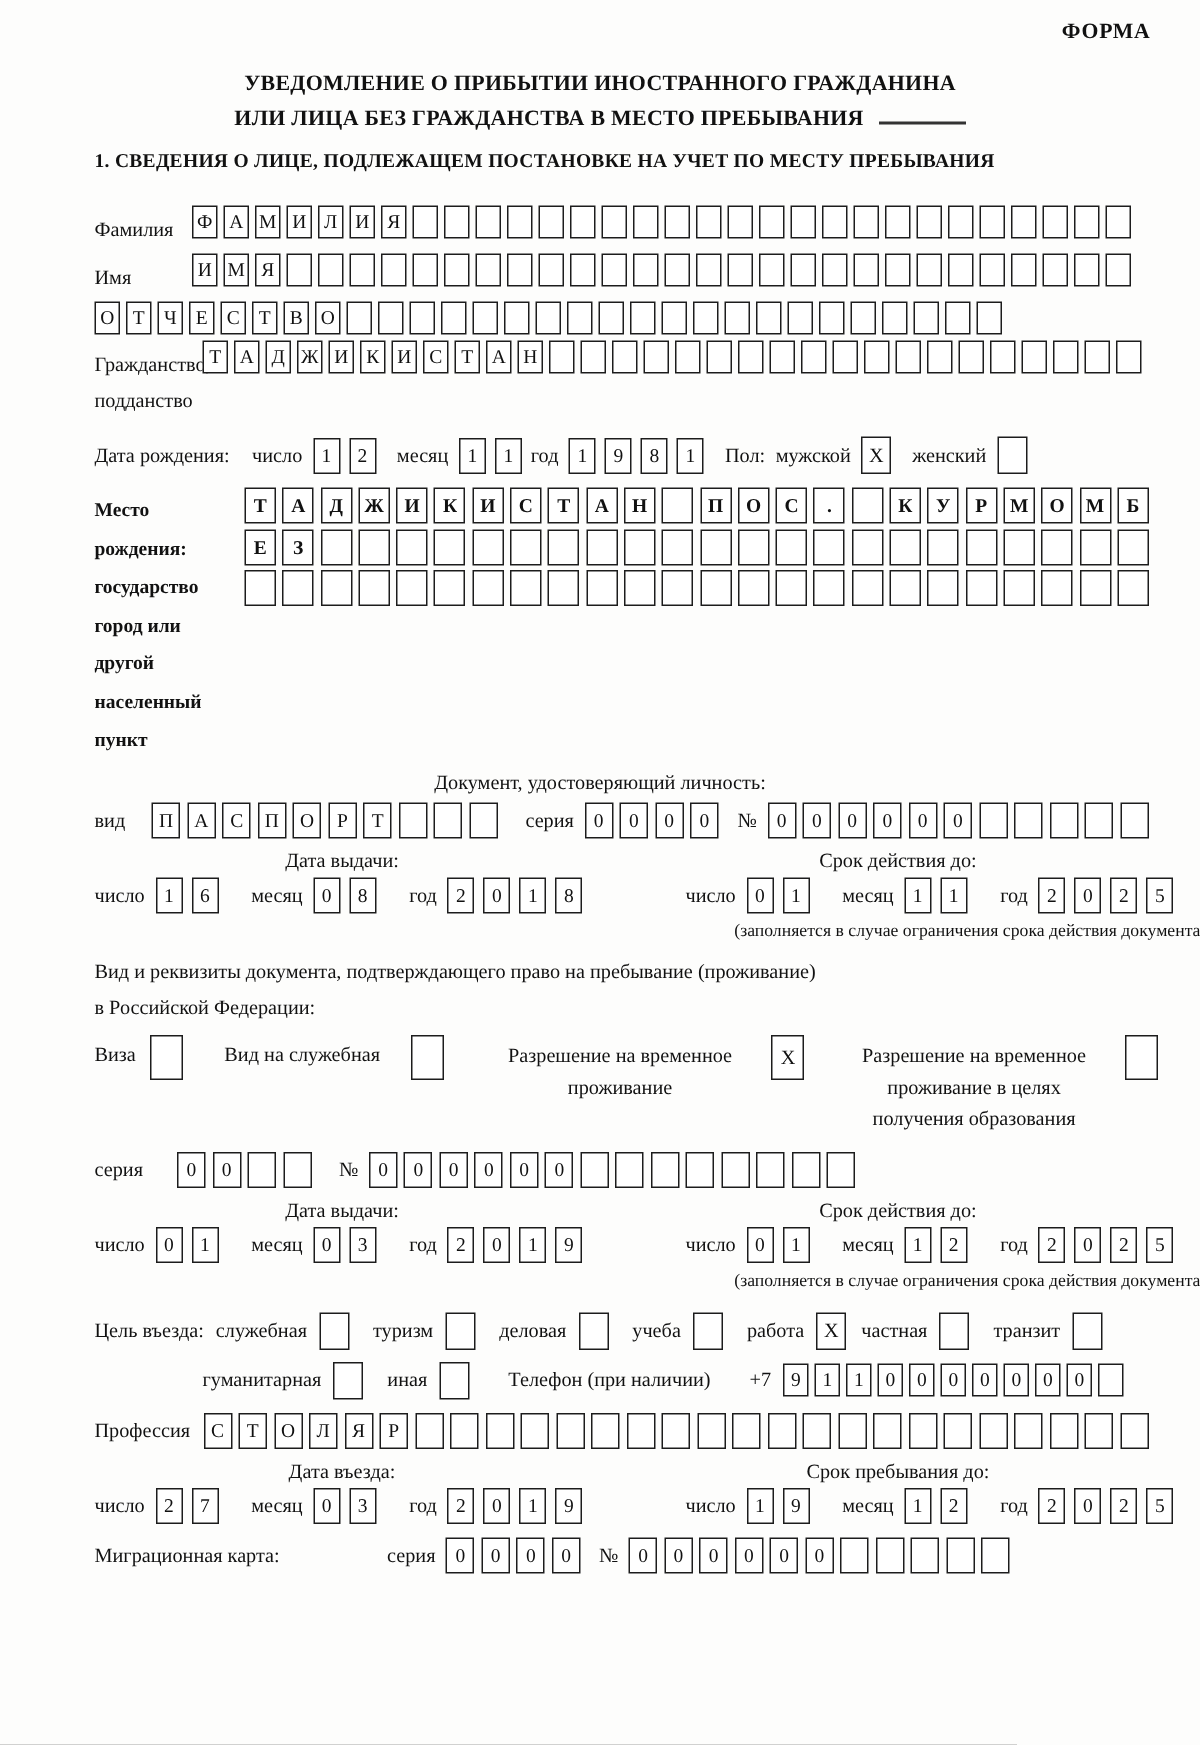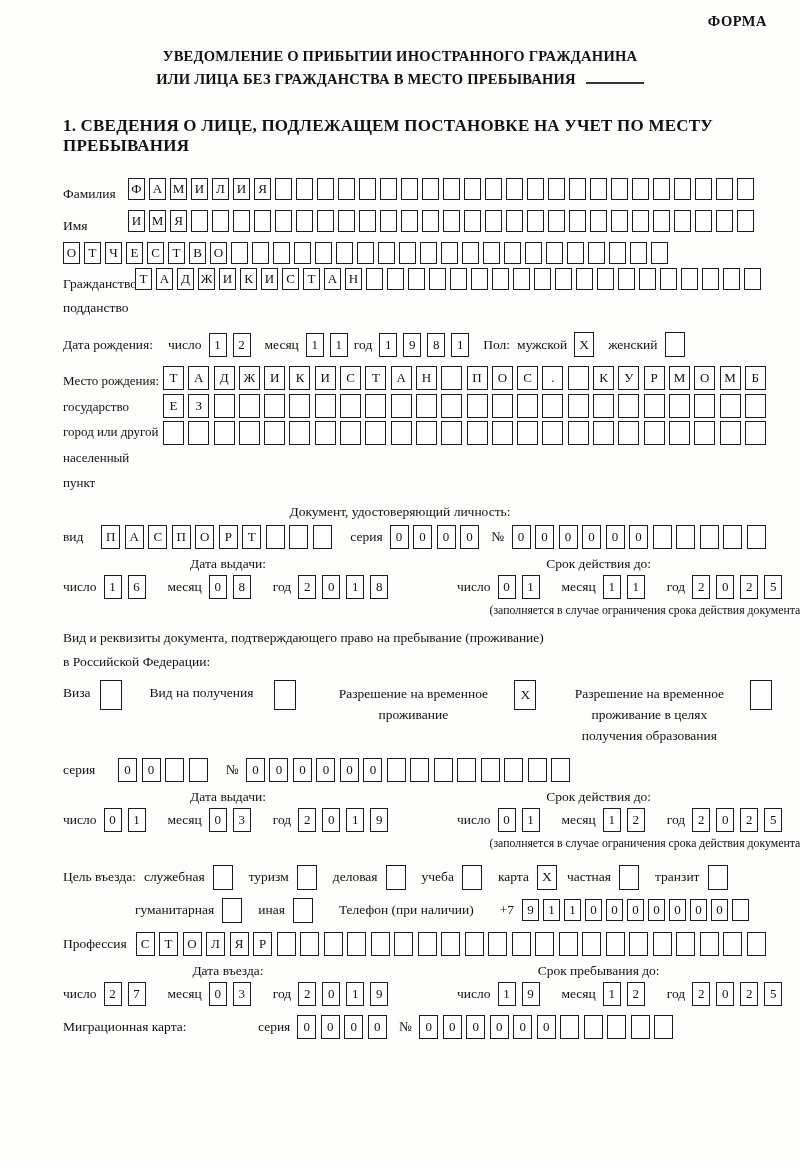--- a/index.html
+++ b/index.html
@@ -10,21 +10,21 @@
   
   .annex { margin:38px 30px 0 617px; line-height:19px; font-size:13px; white-space:nowrap; }
   .annex .edition { margin-top:5px; }
   .forma { text-align:right; padding-right:33px; margin-top:13px; font-weight:bold;
            font-size:14.5px; letter-spacing:.5px; }
 
   .title { text-align:center; font-weight:bold; font-size:14.6px; margin-top:15px;
            line-height:23px; letter-spacing:.2px; }
   .blank-line { display:inline-block; width:58px; border-bottom:2.2px solid #333;
                 margin-left:10px; height:12px; }
-  .section1 { margin:25px 30px 0 63px; font-weight:bold; font-size:17px; letter-spacing:.2px; }
+  .section1 { margin:8px 30px 0 63px; font-weight:bold; font-size:13px; letter-spacing:.2px; }
 
   
   .frow { display:flex; align-items:flex-start; margin:4px 30px 0 63px; }
   .flabel { flex:0 0 auto; padding-top:4px; line-height:24px; }
   .lw65 { width:65px; } .lw90 { width:90px; } .lw72 { width:72px; }
   .stack { display:flex; flex-direction:column; }
 
   
   .cellrow { display:flex; flex-wrap:nowrap; }
   .cellrow .cell { flex:0 0 auto; width:17px; height:22px; border:1.6px solid #1c1c1c;
@@ -251,21 +251,21 @@
         <span class="cell">8</span>
         <span class="cell">1</span>
       </span>
     <span class="lbl gap8">Пол:</span>
     <span class="lbl">мужской</span>
     <span class="checkbox">X</span>
     <span class="lbl gap14">женский</span>
     <span class="checkbox"></span>
   </div>
 
-  <div class="frow" style="margin-top:9px;">
+  <div class="frow" style="margin-top:9px;font-weight:bold;">
     <span class="bp-labels stack">
       <span>Место рождения:</span>
       <span>государство</span>
       <span>город или другой</span>
       <span>населенный пункт</span>
     </span>
     <span class="bp-rows stack">
       <span class="cellrow cells-lg">
           <span class="cell">Т</span>
           <span class="cell">А</span>
@@ -448,21 +448,21 @@
 
   <div class="para" style="margin-top:8px;">Вид и реквизиты документа, подтверждающего право на пребывание (проживание)</div>
   <div class="para" style="margin-top:0;">в Российской Федерации:</div>
 
   <div class="options-row">
     <span class="opt">
       <span class="olabel">Виза</span>
       <span class="checkbox tall"></span>
     </span>
     <span class="opt" style="margin-left:28px;">
-      <span class="olabel">Вид на получения</span>
+      <span class="olabel">Вид на служебная</span>
       <span class="checkbox tall" style="margin-left:12px;"></span>
     </span>
     <span class="opt" style="margin-left:24px;">
       <span class="olines stack">
         <span>Разрешение на временное</span>
         <span>проживание</span>
       </span>
       <span class="checkbox tall">X</span>
     </span>
     <span class="opt" style="margin-left:20px;">
@@ -565,21 +565,21 @@
   <div class="purpose-row">
     <span class="plabel">Цель въезда:</span>
     <span class="plabel">служебная</span>
     <span class="checkbox"></span>
     <span class="plabel">туризм</span>
     <span class="checkbox"></span>
     <span class="plabel">деловая</span>
     <span class="checkbox"></span>
     <span class="plabel">учеба</span>
     <span class="checkbox"></span>
-    <span class="plabel">карта</span>
+    <span class="plabel">работа</span>
     <span class="checkbox" style="margin-right:10px;">X</span>
     <span class="plabel">частная</span>
     <span class="checkbox"></span>
     <span class="plabel">транзит</span>
     <span class="checkbox"></span>
   </div>
 
   <div class="purpose-row indent" style="margin-top:8px;">
     <span class="plabel">гуманитарная</span>
     <span class="checkbox"></span>

